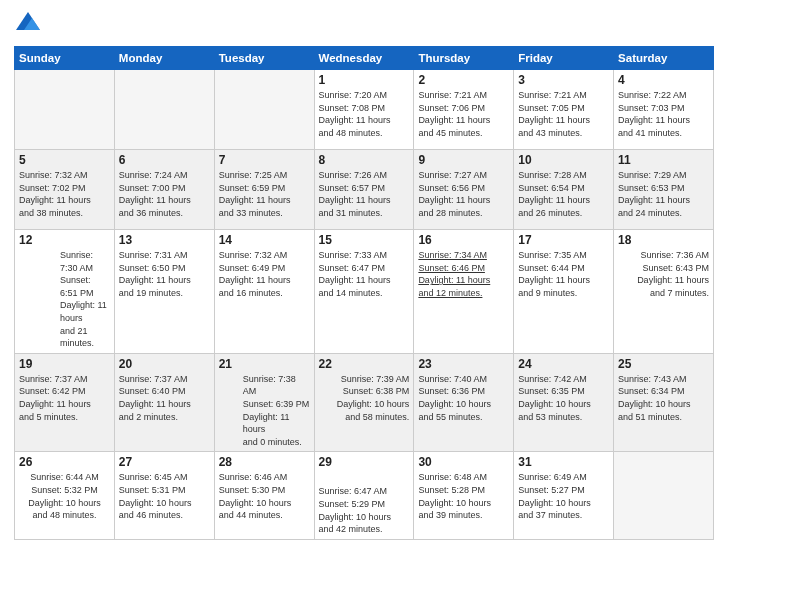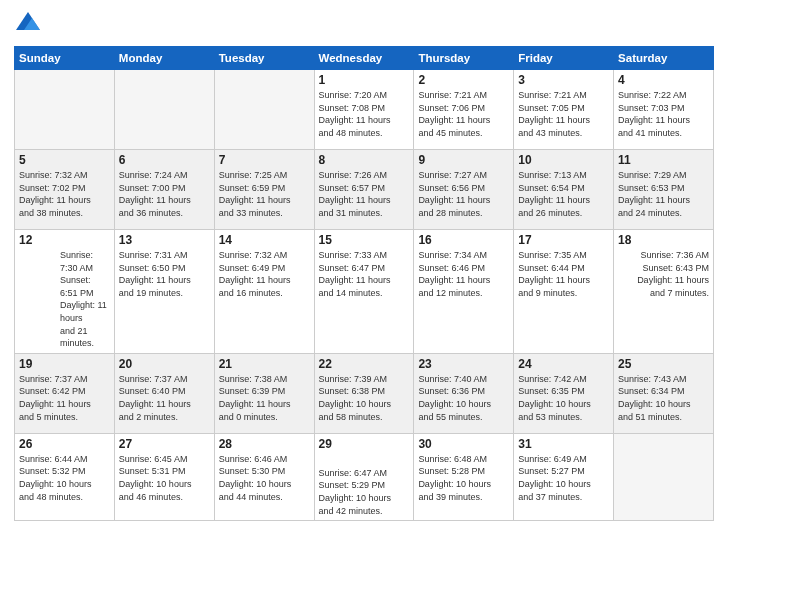--- a/index.html
+++ b/index.html
@@ -201,21 +201,21 @@
           </td>
           <td>
             <span class="day-number">9</span>
             <div class="day-info" style="white-space: pre-line;">Sunrise: 7:27 AM
 Sunset: 6:56 PM
 Daylight: 11 hours
 and 28 minutes.</div>
           </td>
           <td>
             <span class="day-number">10</span>
-            <div class="day-info" style="white-space: pre-line;">Sunrise: 7:13 AM
+            <div class="day-info" style="white-space: pre-line;">Sunrise: 7:28 AM
 Sunset: 6:54 PM
 Daylight: 11 hours
 and 26 minutes.</div>
           </td>
           <td>
             <span class="day-number">11</span>
             <div class="day-info" style="white-space: pre-line;">Sunrise: 7:29 AM
 Sunset: 6:53 PM
 Daylight: 11 hours
 and 24 minutes.</div>
@@ -245,21 +245,21 @@
           </td>
           <td>
             <span class="day-number">15</span>
             <div class="day-info" style="white-space: pre-line;">Sunrise: 7:33 AM
 Sunset: 6:47 PM
 Daylight: 11 hours
 and 14 minutes.</div>
           </td>
           <td>
             <span class="day-number">16</span>
-            <div class="day-info" style="white-space: pre-line;">Sunrise: 7:34 AM
+            <div class="day-info" style="white-space: pre-line; text-decoration: underline;">Sunrise: 7:34 AM
 Sunset: 6:46 PM
 Daylight: 11 hours
 and 12 minutes.</div>
           </td>
           <td>
             <span class="day-number">17</span>
             <div class="day-info" style="white-space: pre-line;">Sunrise: 7:35 AM
 Sunset: 6:44 PM
 Daylight: 11 hours
 and 9 minutes.</div>
@@ -282,28 +282,28 @@
           </td>
           <td>
             <span class="day-number">20</span>
             <div class="day-info" style="white-space: pre-line;">Sunrise: 7:37 AM
 Sunset: 6:40 PM
 Daylight: 11 hours
 and 2 minutes.</div>
           </td>
           <td>
             <span class="day-number">21</span>
-            <div class="day-info" style="white-space: pre-line;">Sunrise: 7:38 AM
+            <div class="day-info" style="white-space: pre-line; margin-left: 24px;">Sunrise: 7:38 AM
 Sunset: 6:39 PM
 Daylight: 11 hours
 and 0 minutes.</div>
           </td>
           <td>
             <span class="day-number">22</span>
-            <div class="day-info" style="white-space: pre-line;">Sunrise: 7:39 AM
+            <div class="day-info" style="white-space: pre-line; text-align: right;">Sunrise: 7:39 AM
 Sunset: 6:38 PM
 Daylight: 10 hours
 and 58 minutes.</div>
           </td>
           <td>
             <span class="day-number">23</span>
             <div class="day-info" style="white-space: pre-line;">Sunrise: 7:40 AM
 Sunset: 6:36 PM
 Daylight: 10 hours
 and 55 minutes.</div>
@@ -319,21 +319,21 @@
             <span class="day-number">25</span>
             <div class="day-info" style="white-space: pre-line;">Sunrise: 7:43 AM
 Sunset: 6:34 PM
 Daylight: 10 hours
 and 51 minutes.</div>
           </td>
         </tr>
         <tr>
           <td>
             <span class="day-number">26</span>
-            <div class="day-info" style="white-space: pre-line;">Sunrise: 6:44 AM
+            <div class="day-info" style="white-space: pre-line; text-align: center;">Sunrise: 6:44 AM
 Sunset: 5:32 PM
 Daylight: 10 hours
 and 48 minutes.</div>
           </td>
           <td>
             <span class="day-number">27</span>
             <div class="day-info" style="white-space: pre-line;">Sunrise: 6:45 AM
 Sunset: 5:31 PM
 Daylight: 10 hours
 and 46 minutes.</div>

